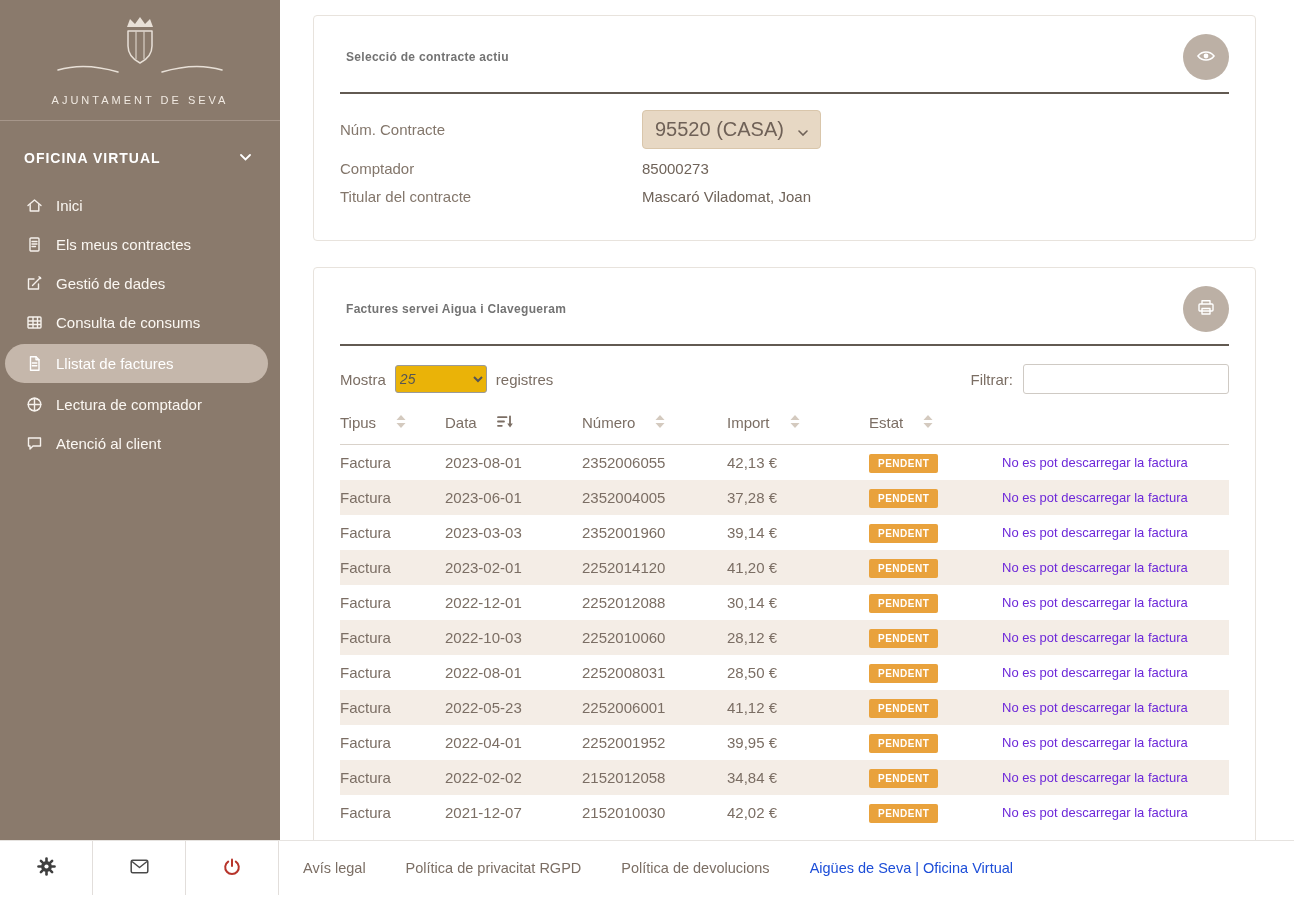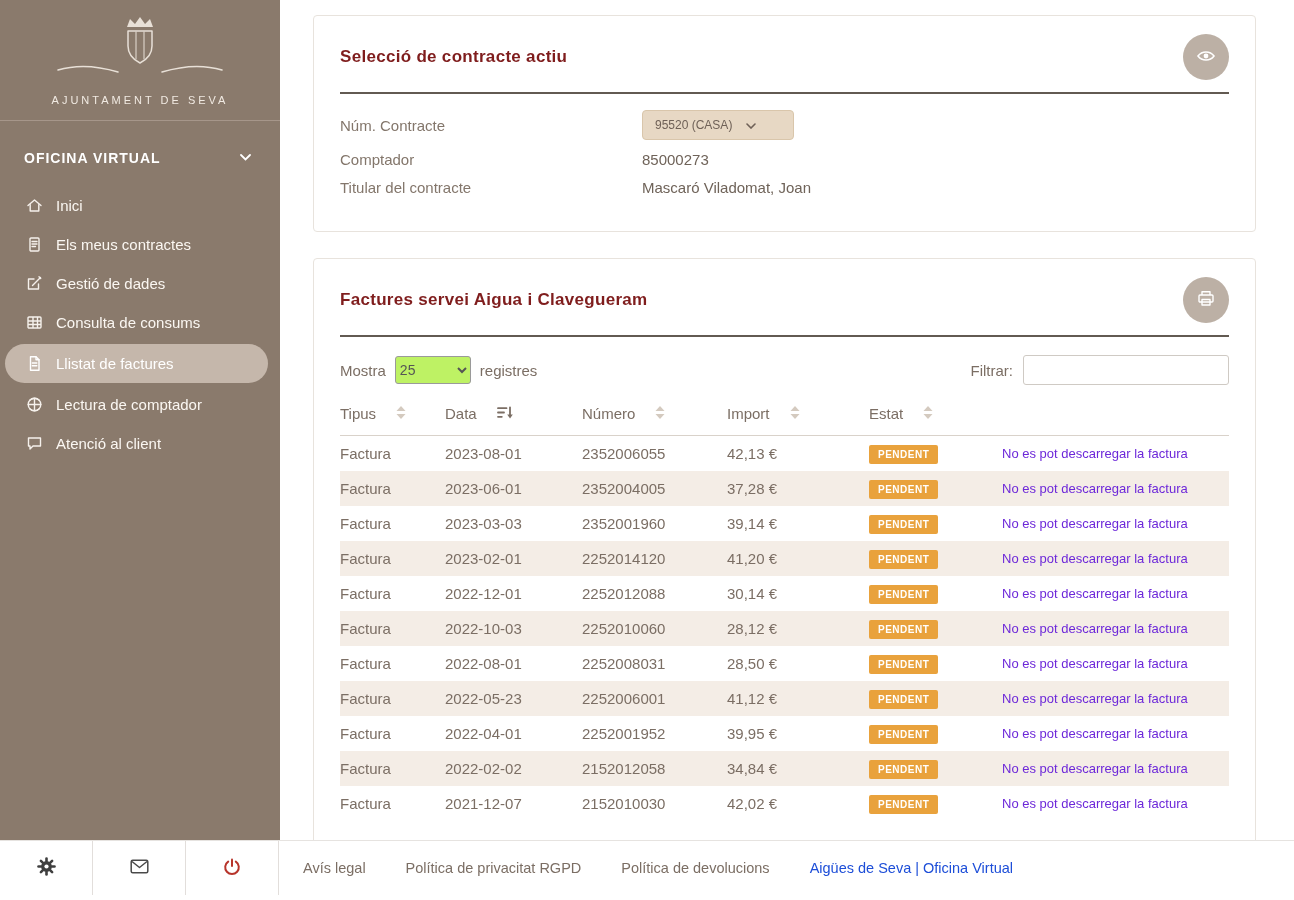--- a/index.html
+++ b/index.html
@@ -20,42 +20,42 @@
   .nav-item { display:flex; align-items:center; gap:13px; padding:11px 35px 11px 26px;
               font-size:15px; color:#fbf7f2; cursor:pointer; }
   .nav-item.active { background:#c5b7ab; border-radius:26px; margin:2px 12px 2px 5px;
                      padding-left:21px; color:#fff; }
   .nav-icon { width:17px; height:17px; display:inline-flex; align-items:center; justify-content:center; }
 
   
   .main { flex:1; height:845px; overflow:hidden; padding:15px 38px 0 33px; background:#fff; }
   .card { background:#fff; border:1px solid #e8e3dd; border-radius:4px; padding:18px 26px 24px; }
   .card-head { display:flex; align-items:center; justify-content:space-between; }
-  .card-title { font-size:17px; color:#7f1d1d; letter-spacing:.3px; }
+  .card-title { font-size:12px; color:#737373; letter-spacing:.3px;margin-left:6px; }
   .round-btn { width:46px; height:46px; border-radius:50%; background:#bcb0a5; border:none;
                display:flex; align-items:center; justify-content:center; cursor:pointer; }
   .card-rule { height:2px; background:#625a52; margin-top:12px; }
 
   
   .contract-card { margin-bottom:26px; }
   .fields { margin-top:16px; }
   .field-row { display:flex; align-items:center; margin-bottom:11px; }
   .field-label { width:302px; font-size:15px; color:#83766b; }
   .field-value { font-size:15px; color:#6f6359; }
   .select-pill { display:inline-flex; align-items:center; gap:14px; min-width:152px;
                  background:#e7d8c4; border:1px solid #d9c6ab; border-radius:4px;
-                 padding:7px 12px; font-size:12px; color:#6f6157; cursor:pointer; }
+                 padding:7px 12px; font-size:20px; color:#6f6157; cursor:pointer; }
 
   
   .invoices-card { padding-bottom:0; min-height:620px; }
   .table-controls { display:flex; align-items:center; justify-content:space-between;
                     margin-top:18px; font-size:15px; color:#7b6e64; }
   .show-group { display:flex; align-items:center; gap:9px; }
-  .page-size { width:76px; height:28px; font-size:14px; color:#555;
-               border:1px solid #9a9a9a; border-radius:3px; background:#bef264; }
+  .page-size { width:92px; height:28px; font-size:14px; color:#555;
+               border:1px solid #9a9a9a; border-radius:3px; background:#eab308;font-style:italic; }
   .filter-group { display:flex; align-items:center; gap:10px; }
   .filter-input { width:206px; height:30px; border:1px solid #cfcac4; border-radius:3px;
                   padding:0 8px; font-size:14px; color:#6f6359; background:#fff; }
 
   .tbl { margin-top:20px; }
   .tbl-header, .tbl-row { display:grid;
       grid-template-columns:105px 137px 145px 142px 133px 1fr; align-items:center; }
   .tbl-header { padding-bottom:13px; border-bottom:1px solid #d9d2ca; font-size:15px; color:#7b6e64; }
   .th { display:flex; align-items:center; gap:20px; cursor:pointer; }
   .tbl-row { min-height:35px; font-size:15px; color:#7b6e64; }

